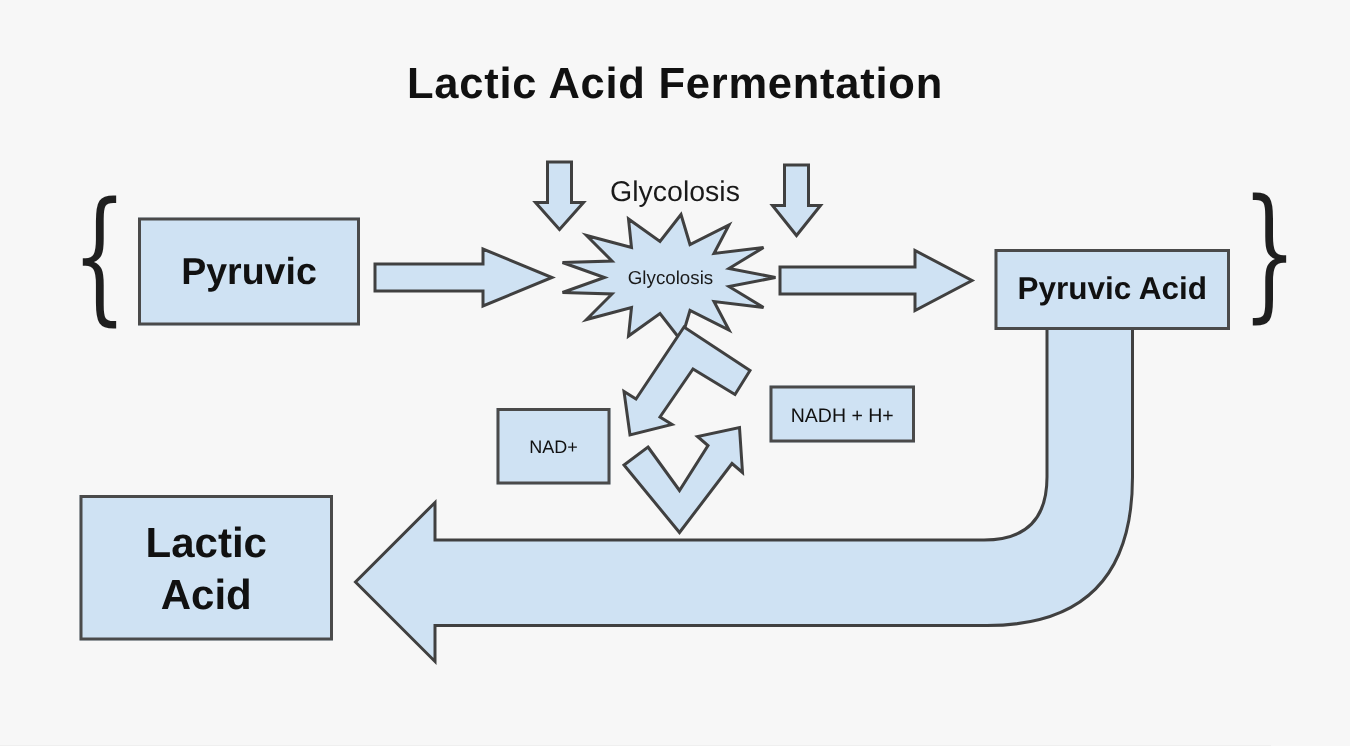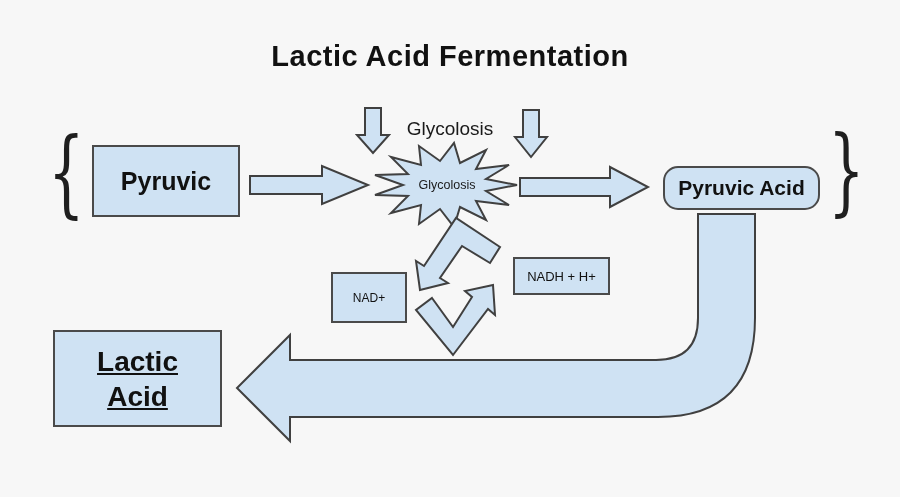--- a/index.html
+++ b/index.html
@@ -39,24 +39,24 @@
   }
   #title {
     position: absolute;
     left: 0; right: 0; top: 40px;
     text-align: center;
     font-size: 29px;
     font-weight: bold;
     letter-spacing: 0.5px;
   }
   #glucose-box   { left: 92px;  top: 145px; width: 148px; height: 72px; font-size: 25px; font-weight: bold; }
-  #pyruvic-box   { left: 663px; top: 166px; width: 157px; height: 44px; font-size: 21px; font-weight: bold; border-radius: 15px; }
+  #pyruvic-box   { left: 663px; top: 166px; width: 157px; height: 54px; font-size: 21px; font-weight: bold; }
   #nad-box       { left: 331px; top: 272px; width: 76px;  height: 51px; font-size: 12px; }
   #nadh-box      { left: 513px; top: 257px; width: 97px;  height: 38px; font-size: 13px; }
-  #lactic-box    { left: 53px;  top: 330px; width: 169px; height: 97px; font-size: 28px; font-weight: bold; line-height: 1.25; flex-direction: column; text-decoration: underline; }
+  #lactic-box    { left: 53px;  top: 330px; width: 169px; height: 97px; font-size: 28px; font-weight: bold; line-height: 1.25; flex-direction: column; }
   #glycolysis-label {
     position: absolute; left: 398px; top: 118px; width: 104px;
     text-align: center; font-size: 19px; color: #1a1a1a;
   }
   #burst-label {
     position: absolute; left: 395px; top: 178px; width: 104px;
     text-align: center; font-size: 12.5px; color: #1a1a1a;
   }
   .brace {
     position: absolute;

